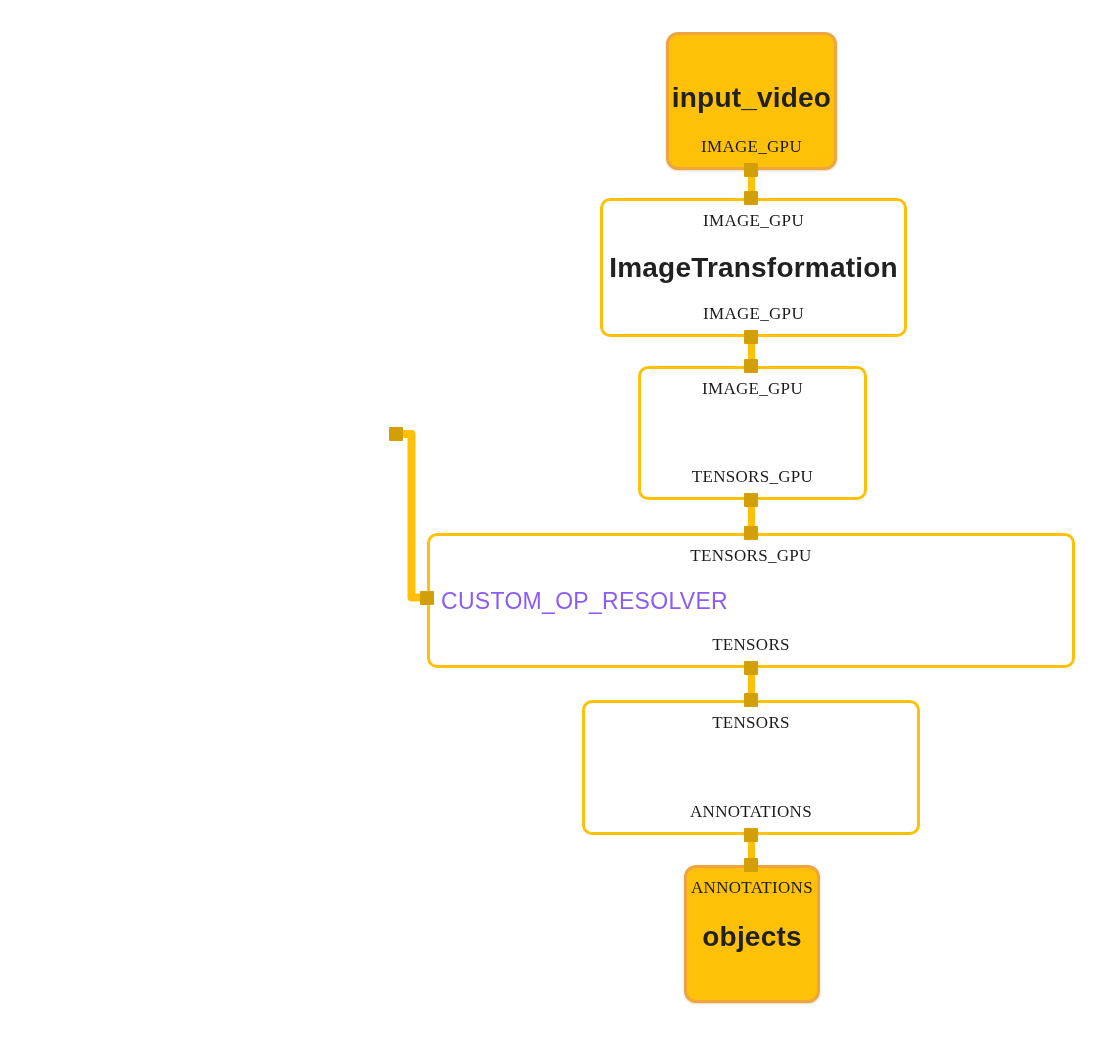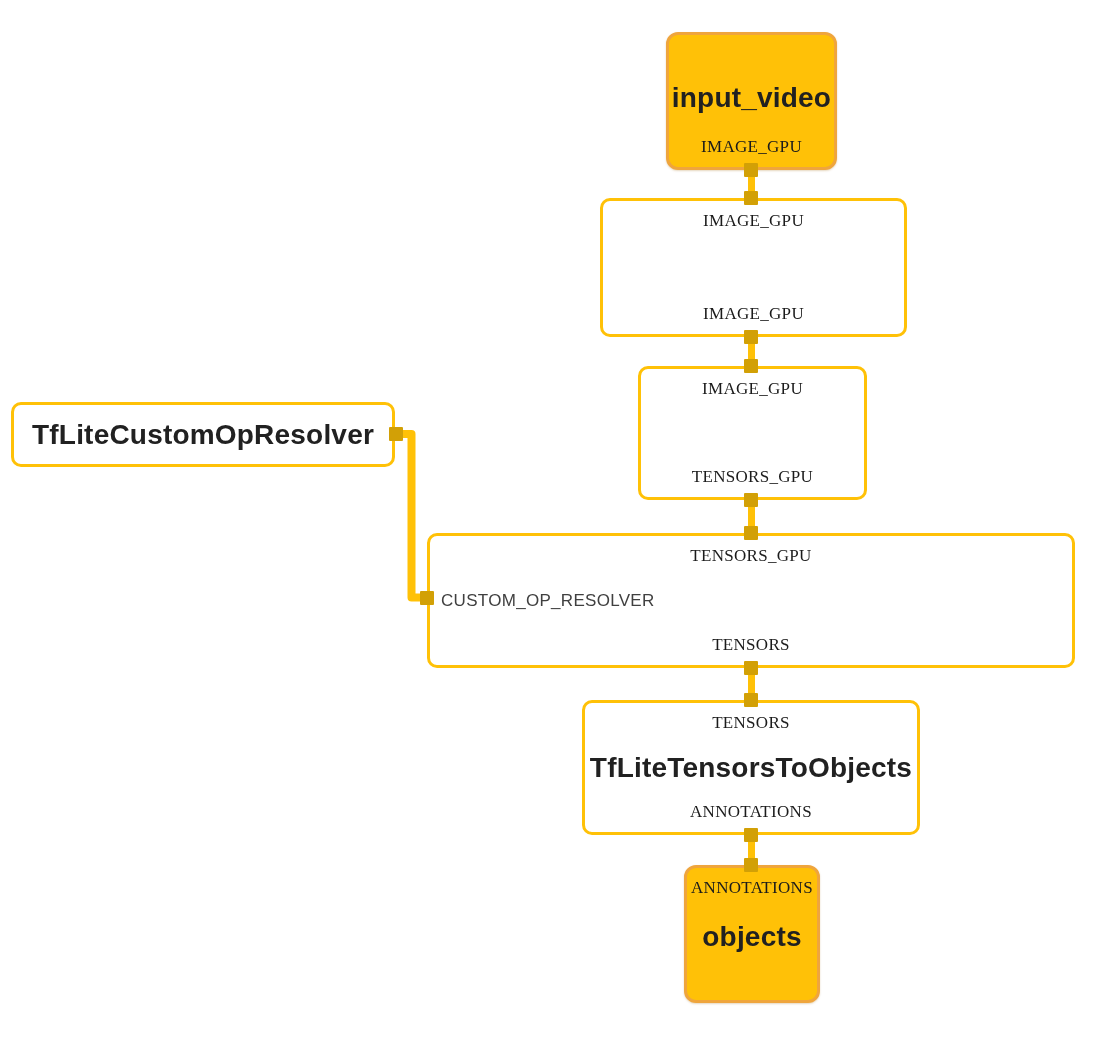--- a/index.html
+++ b/index.html
@@ -33,21 +33,21 @@
     font-size:28px;font-weight:bold;color:var(--text);letter-spacing:0.2px;
   }
   .plabel{
     position:absolute;left:0;right:0;text-align:center;
     font-size:17px;letter-spacing:0.3px;color:#1b1b1b;line-height:18px;font-family:Liberation Serif, serif;
   }
   .plabel.top{top:11px;}
   .plabel.bottom{bottom:11px;}
   .side-label{
     position:absolute;left:11px;top:50%;transform:translateY(-50%);
-    font-size:17px;letter-spacing:0.3px;color:#404040;
+    font-size:23px;letter-spacing:0.3px;color:#8b5cf6;
   }
 
   
   #node-input-video{left:666px;top:32px;width:171px;height:138px;padding-bottom:6px;}
   #node-image-transformation{left:600px;top:198px;width:307px;height:139px;}
   #node-tflite-converter{left:638px;top:366px;width:229px;height:134px;}
   #node-tflite-inference{left:427px;top:533px;width:648px;height:135px;}
   #node-tflite-tensors-to-objects{left:582px;top:700px;width:338px;height:135px;}
   #node-objects{left:684px;top:865px;width:136px;height:138px;padding-top:6px;}
   #node-tflite-custom-op-resolver{left:11px;top:402px;width:384px;height:65px;}
@@ -64,48 +64,45 @@
 
 <div id="canvas">
 
   <div class="node endpoint" id="node-input-video">
     <span class="node-title">input_video</span>
     <span class="plabel bottom">IMAGE_GPU</span>
   </div>
 
   <div class="node calculator" id="node-image-transformation">
     <span class="plabel top">IMAGE_GPU</span>
+    <span class="node-title">ImageTransformation</span>
     <span class="plabel bottom">IMAGE_GPU</span>
   </div>
 
   <div class="node calculator" id="node-tflite-converter">
     <span class="plabel top">IMAGE_GPU</span>
     <span class="plabel bottom">TENSORS_GPU</span>
   </div>
 
   <div class="node calculator" id="node-tflite-inference">
     <span class="plabel top">TENSORS_GPU</span>
     <span class="side-label">CUSTOM_OP_RESOLVER</span>
     <span class="plabel bottom">TENSORS</span>
   </div>
 
   <div class="node calculator" id="node-tflite-tensors-to-objects">
     <span class="plabel top">TENSORS</span>
-    <span class="node-title">TfLiteTensorsToObjects</span>
     <span class="plabel bottom">ANNOTATIONS</span>
   </div>
 
   <div class="node endpoint" id="node-objects">
     <span class="plabel top">ANNOTATIONS</span>
     <span class="node-title">objects</span>
   </div>
 
-  <div class="node calculator" id="node-tflite-custom-op-resolver">
-    <span class="node-title">TfLiteCustomOpResolver</span>
-  </div>
 
   <svg id="edges" width="1119" height="1047" viewBox="0 0 1119 1047">
     <line class="edge" x1="751.5" y1="168" x2="751.5" y2="200"></line>
     <line class="edge" x1="751.5" y1="335" x2="751.5" y2="368"></line>
     <line class="edge" x1="751.5" y1="498" x2="751.5" y2="535"></line>
     <line class="edge" x1="751.5" y1="666" x2="751.5" y2="702"></line>
     <line class="edge" x1="751.5" y1="833" x2="751.5" y2="867"></line>
     <path class="edge thick" d="M396 434 H411.5 V597.5 H426"></path>
 
     <rect class="port" x="744" y="163" width="14" height="14" rx="1"></rect>

